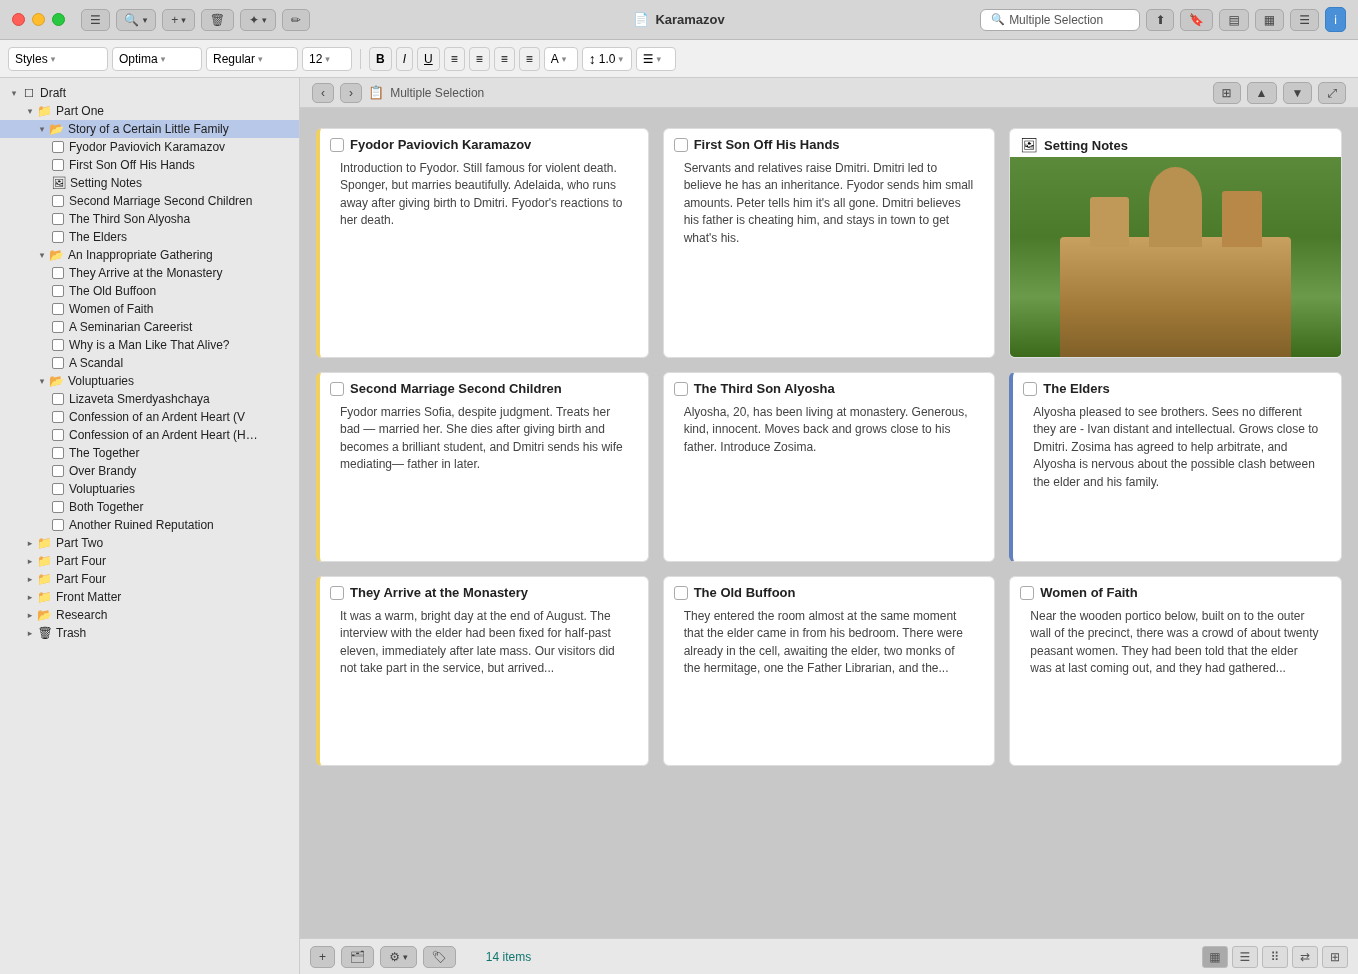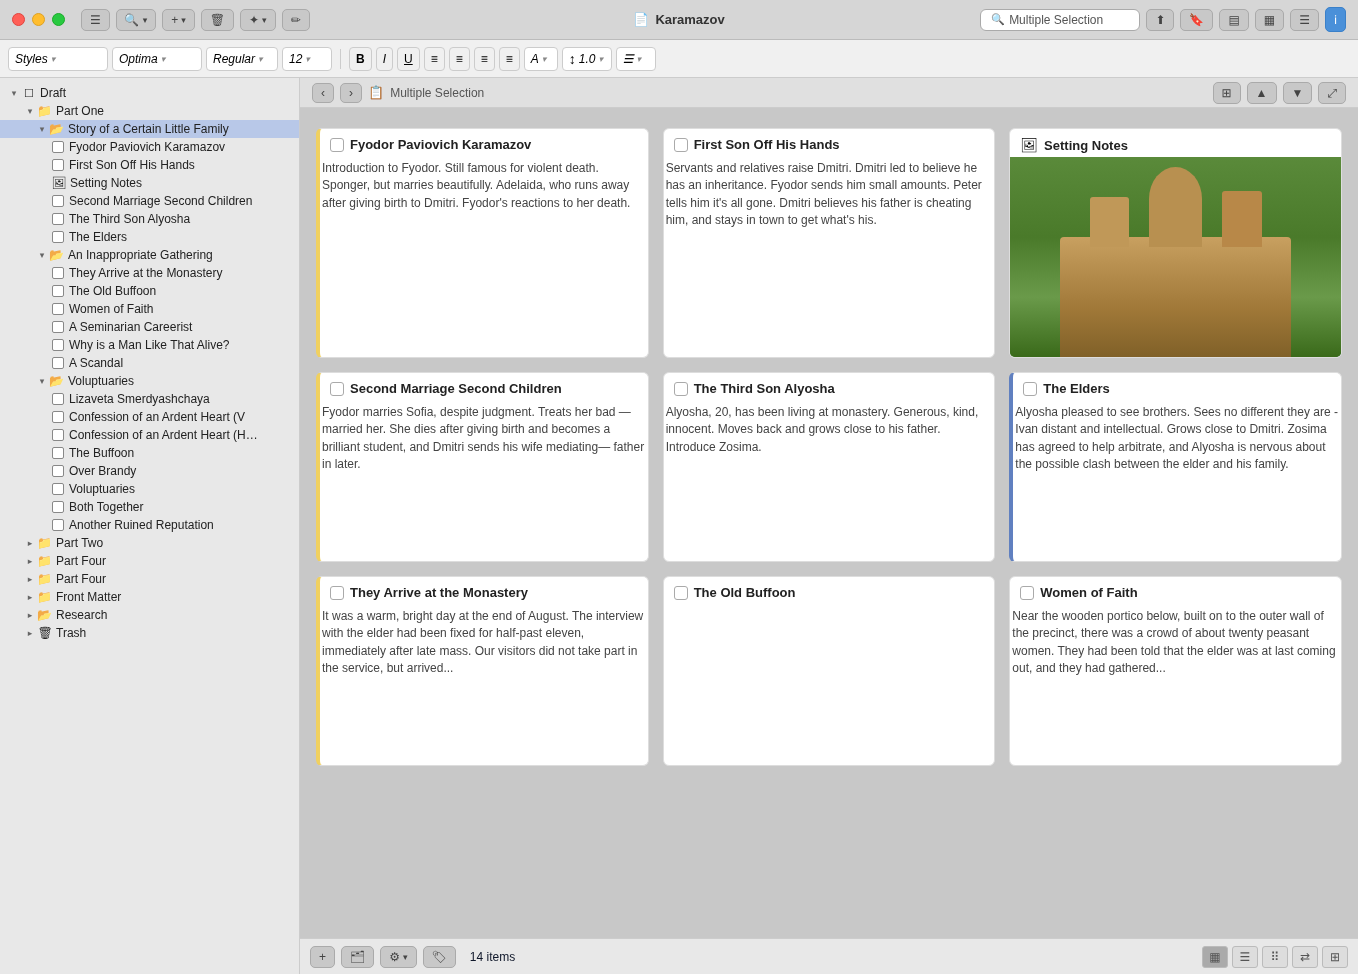--- a/index.html
+++ b/index.html
@@ -13,21 +13,21 @@
     .tb-min { background: #ffbd2e; border: 1px solid #dea123; }
     .tb-max { background: #28c940; border: 1px solid #1aab29; }
     .titlebar-title { position: absolute; left: 50%; transform: translateX(-50%); font-size: 13px; font-weight: 600; color: #333; display: flex; align-items: center; gap: 6px; }
     .titlebar-controls-left { display: flex; align-items: center; gap: 6px; margin-left: 16px; }
     .titlebar-controls-right { margin-left: auto; display: flex; align-items: center; gap: 6px; }
     .tb-ctrl-btn { background: #c8c8c8; border: 1px solid #aaa; border-radius: 5px; padding: 3px 8px; font-size: 12px; color: #444; cursor: pointer; display: flex; align-items: center; gap: 3px; }
     .search-box { background: #fff; border: 1px solid #aaa; border-radius: 6px; padding: 3px 10px; font-size: 12px; width: 160px; display: flex; align-items: center; gap: 4px; }
 
     
     .toolbar { height: 38px; background: #f0f0f0; border-bottom: 1px solid #ccc; display: flex; align-items: center; padding: 0 8px; gap: 4px; }
-    .toolbar-select { background: #fff; border: 1px solid #ccc; border-radius: 4px; padding: 2px 6px; font-size: 12px; height: 24px; display: flex; align-items: center; gap: 3px; cursor: pointer; font-style: italic; }
+    .toolbar-select { background: #fff; border: 1px solid #ccc; border-radius: 4px; padding: 2px 6px; font-size: 12px; height: 24px; display: flex; align-items: center; gap: 3px; cursor: pointer; }
     .toolbar-select .chevron { font-size: 9px; color: #888; }
     .toolbar-divider { width: 1px; height: 20px; background: #ccc; margin: 0 4px; }
     .toolbar-btn { background: #f0f0f0; border: 1px solid #ccc; border-radius: 4px; padding: 2px 6px; font-size: 12px; height: 24px; cursor: pointer; display: flex; align-items: center; }
     .toolbar-btn.bold { font-weight: bold; }
     .toolbar-btn.italic { font-style: italic; }
     .toolbar-btn.underline { text-decoration: underline; }
 
     
     .main { display: flex; flex: 1; overflow: hidden; }
 
@@ -49,21 +49,21 @@
 
     
     .breadcrumb-bar { height: 30px; background: #e0e0e0; border-bottom: 1px solid #ccc; display: flex; align-items: center; padding: 0 12px; gap: 6px; font-size: 12px; color: #555; }
 
     
     .cards-grid { display: grid; grid-template-columns: repeat(3, 1fr); gap: 14px; padding: 8px 4px; }
     .card { background: #fff; border-radius: 6px; border: 1px solid #ddd; overflow: hidden; min-height: 190px; display: flex; flex-direction: column; }
     .card-header { padding: 8px 10px 4px; display: flex; align-items: center; gap: 6px; }
     .card-checkbox { width: 14px; height: 14px; border: 1px solid #aaa; border-radius: 3px; background: #fff; flex-shrink: 0; }
     .card-title { font-size: 13px; font-weight: 600; color: #222; }
-    .card-body { padding: 4px 2px 10px; font-size: 12px; color: #444; line-height: 1.45; flex: 1; }
+    .card-body { padding: 4px 20px 10px; font-size: 12px; color: #444; line-height: 1.45; flex: 1; }
     .card-image-placeholder { width: 100%; height: 200px; background: linear-gradient(135deg, #6a9e5a 0%, #4a8a3a 30%, #2a6a2a 60%, #1a5a1a 100%); position: relative; overflow: hidden; }
 
     
     .card-accent-yellow { border-left: 4px solid #f0d060; }
     .card-accent-blue { border-left: 4px solid #6080c0; }
 
     
     .bottombar { height: 36px; background: #e8e8e8; border-top: 1px solid #ccc; display: flex; align-items: center; padding: 0 10px; gap: 6px; font-size: 12px; color: #555; }
     .bottombar-left { display: flex; align-items: center; gap: 6px; }
     .bottombar-right { margin-left: auto; display: flex; align-items: center; gap: 4px; }
@@ -134,21 +134,21 @@
 
 <div class="toolbar">
   <div class="toolbar-select" style="width:100px">
     <span>Styles</span>
     <span class="chevron">▾</span>
   </div>
   <div class="toolbar-select" style="width:90px">
     <span>Optima</span>
     <span class="chevron">▾</span>
   </div>
-  <div class="toolbar-select" style="width:72px">
+  <div class="toolbar-select" style="width:92px">
     <span>Regular</span>
     <span class="chevron">▾</span>
   </div>
   <div class="toolbar-select" style="width:50px">
     <span>12</span>
     <span class="chevron">▾</span>
   </div>
   <div class="toolbar-divider"></div>
   <div class="toolbar-btn bold">B</div>
   <div class="toolbar-btn italic">I</div>
@@ -301,21 +301,21 @@
     <div class="sidebar-item">
       <span class="indent" style="width:44px"></span>
       <span class="checkbox"></span>
       <span>Confession of an Ardent Heart (H…</span>
     </div>
 
 
     <div class="sidebar-item">
       <span class="indent" style="width:44px"></span>
       <span class="checkbox"></span>
-      <span>The Buffoon</span>
+      <span>The Together</span>
     </div>
 
     <div class="sidebar-item">
       <span class="indent" style="width:44px"></span>
       <span class="checkbox"></span>
       <span>Over Brandy</span>
     </div>
 
     <div class="sidebar-item">
       <span class="indent" style="width:44px"></span>
@@ -456,20 +456,21 @@
             <span class="card-title">They Arrive at the Monastery</span>
           </div>
           <div class="card-body">It was a warm, bright day at the end of August. The interview with the elder had been fixed for half-past eleven, immediately after late mass. Our visitors did not take part in the service, but arrived...</div>
         </div>
 
         <div class="card">
           <div class="card-header">
             <div class="card-checkbox"></div>
             <span class="card-title">The Old Buffoon</span>
           </div>
+          <div class="card-body">They entered the room almost at the same moment that the elder came in from his bedroom. There were already in the cell, awaiting the elder, two monks of the hermitage, one the Father Librarian, and the...</div>
         </div>
 
         <div class="card">
           <div class="card-header">
             <div class="card-checkbox"></div>
             <span class="card-title">Women of Faith</span>
           </div>
           <div class="card-body">Near the wooden portico below, built on to the outer wall of the precinct, there was a crowd of about twenty peasant women. They had been told that the elder was at last coming out, and they had gathered...</div>
         </div>
 
@@ -478,21 +479,21 @@
 
     <div class="bottombar">
       <div class="bottombar-left">
         <div class="tb-ctrl-btn">+</div>
         <div class="tb-ctrl-btn">🗂</div>
         <div class="tb-ctrl-btn">
           <span>⚙</span>
           <span style="font-size:9px">▾</span>
         </div>
         <div class="tb-ctrl-btn">🏷</div>
-        <span style="margin-left:8px;font-size:12px;color:#0f172a">14 items</span>
+        <span style="margin-left:24px;font-size:12px;color:#0f766e">14 items</span>
       </div>
       <div class="bottombar-right">
         <div class="bottombar-view-btn active">▦</div>
         <div class="bottombar-view-btn">☰</div>
         <div class="bottombar-view-btn">⠿</div>
         <div class="bottombar-view-btn">⇄</div>
         <div class="bottombar-view-btn">⊞</div>
       </div>
     </div>
   </div>

